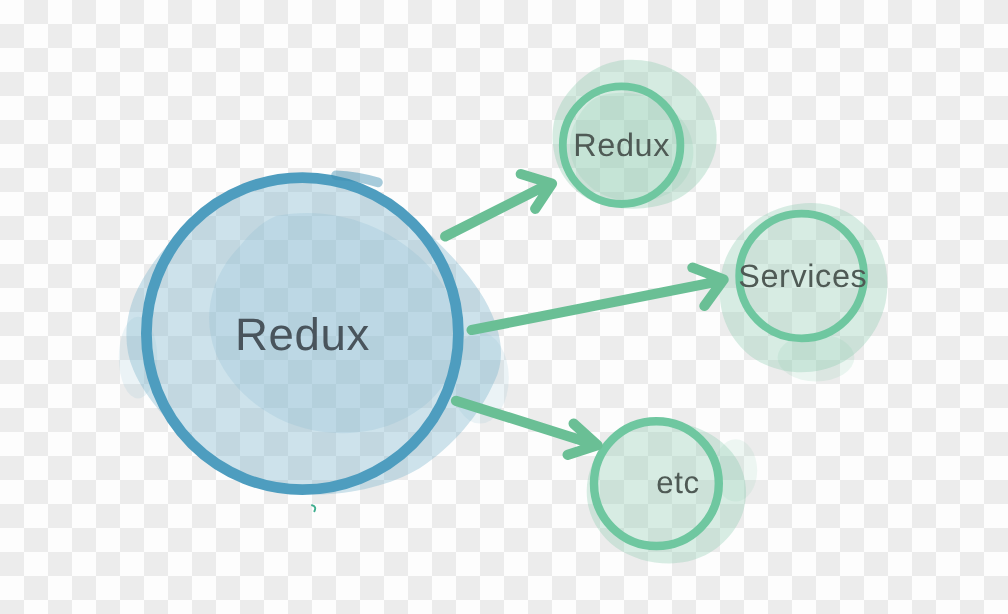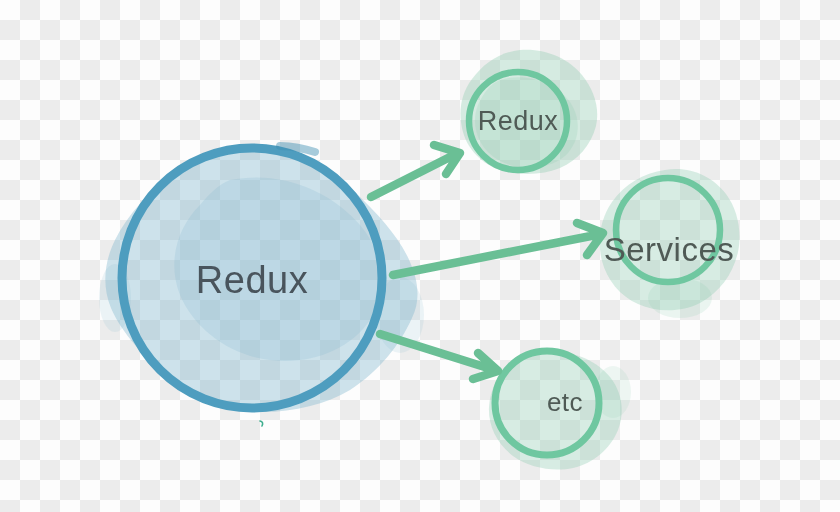--- a/index.html
+++ b/index.html
@@ -32,21 +32,21 @@
   .diagram-svg{position:absolute;left:0;top:0;}
   .node-label{
     position:absolute;
     transform:translate(-50%,-52%);
     white-space:nowrap;
     letter-spacing:0.5px;
     user-select:none;
   }
   .label-redux{font-size:38px;color:var(--redux-text);}
   .label-router{font-size:27px;color:var(--green-text);}
-  .label-services{font-size:33px;color:var(--green-text);margin-top:20px;}
+  .label-services{font-size:27px;color:var(--green-text);}
   .label-etc{font-size:26px;color:var(--green-text);}
 </style>
 </head>
 <body>
 
 <div class="canvas">
 
   <svg class="diagram-svg" width="840" height="512" viewBox="0 0 840 512">
 
     <g>

